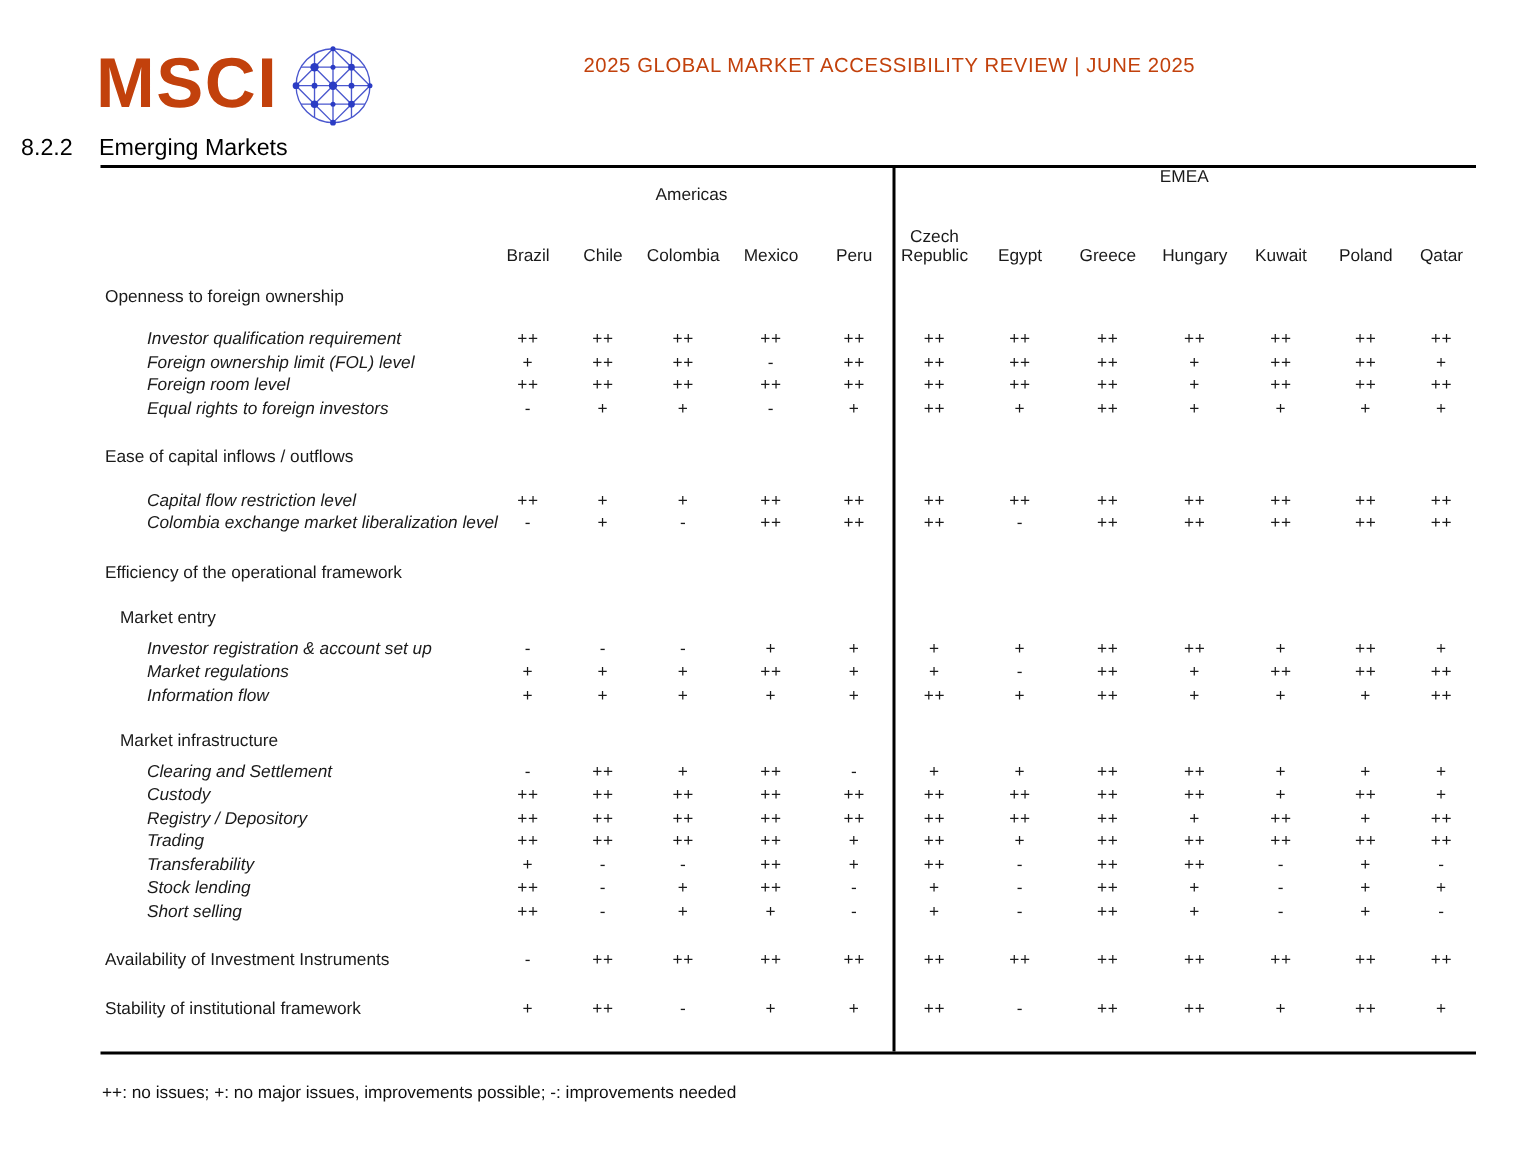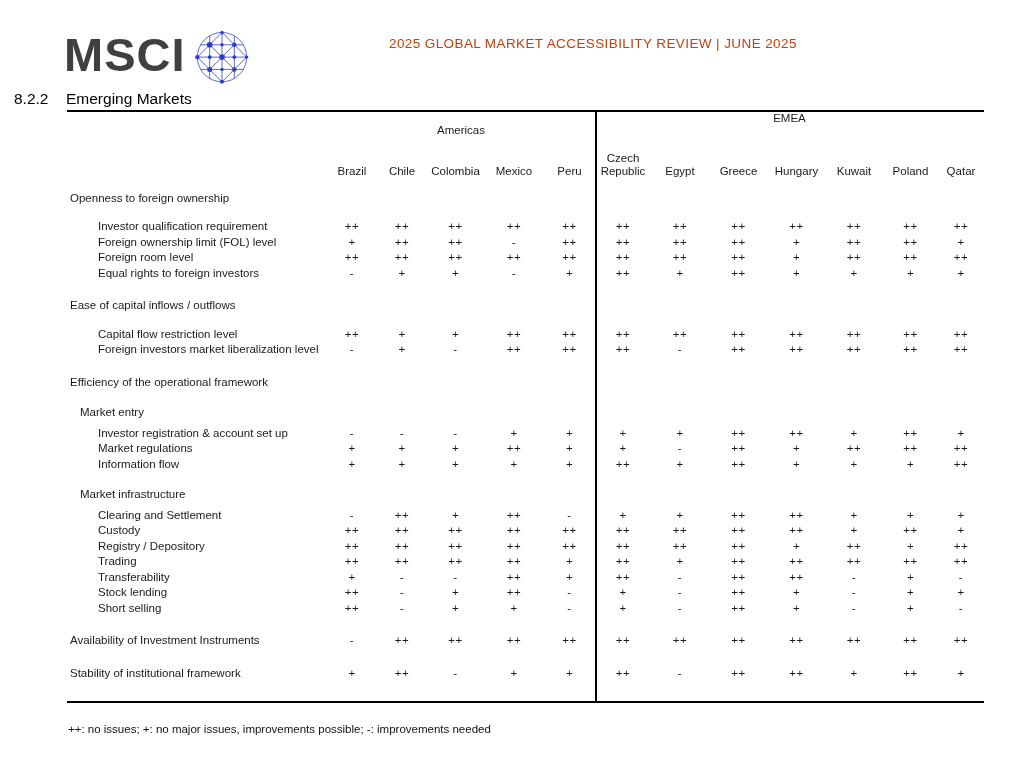--- a/index.html
+++ b/index.html
@@ -4,21 +4,21 @@
 <style>
   * { margin:0; padding:0; box-sizing:border-box; }
   html,body { background:#ffffff; }
   body {
     width:1017px; height:770px; position:relative; overflow:hidden;
     font-family:"Liberation Sans", sans-serif; color:#1a1a1a;
   }
   .logo { position:absolute; left:64px; top:28px; display:flex; align-items:flex-start; }
   .logo-text {
     font-size:47px; font-weight:bold; letter-spacing:1px;
-    color:#404040; line-height:54px;
+    color:#c2410c; line-height:54px;
   }
   .globe { width:56px; height:56px; margin-left:8px; }
   .doc-title {
     position:absolute; left:389px; top:36px;
     font-size:13.5px; color:#c2410c; letter-spacing:0.4px; white-space:nowrap;
   }
   .sec-head { position:absolute; top:90px; font-size:15.5px; font-weight:normal; color:#000; white-space:nowrap; }
   .sec-num { left:14px; }
   .sec-title { left:66px; }
 
@@ -34,21 +34,21 @@
     grid-template-columns:260px 50px 50px 57px 60px 51px 56px 58px 59px 57px 58px 55px 46px;
   }
   .group-row { height:24px; align-items:center; font-size:11.5px; }
   .group-cell { text-align:center; }
   .country-row { height:37px; align-items:end; padding-bottom:7px; font-size:11.5px; }
   .country { text-align:center; line-height:13px;margin-top:16px; }
 
   .t-row { height:15.5px; align-items:center; font-size:11.5px; }
   .t-row .label { padding-left:3px; white-space:nowrap; }
   .t-row.type-sub .label { padding-left:13px; }
-  .t-row.type-item .label { padding-left:31px; }
+  .t-row.type-item .label { padding-left:31px;font-style:italic; }
   .t-row .val { text-align:center; letter-spacing:0.5px; }
   .t-row.type-section { margin-top:17px; margin-bottom:13px; }
   .t-row.type-sub { margin-top:15px; margin-bottom:5px; }
 
   .footnote { position:absolute; left:68px; top:723px; font-size:11.5px; color:#111; white-space:nowrap; }
 </style>
 </head>
 <body>
 
 <div class="page">
@@ -206,21 +206,21 @@
           <div class="val">++</div>
           <div class="val">++</div>
           <div class="val">++</div>
           <div class="val">++</div>
           <div class="val">++</div>
           <div class="val">++</div>
           <div class="val">++</div>
           <div class="val">++</div>
         </div>
         <div class="t-row type-item">
-          <div class="label">Foreign investors market liberalization level</div>
+          <div class="label">Colombia exchange market liberalization level</div>
           <div class="val">-</div>
           <div class="val">+</div>
           <div class="val">-</div>
           <div class="val">++</div>
           <div class="val">++</div>
           <div class="val">++</div>
           <div class="val">-</div>
           <div class="val">++</div>
           <div class="val">++</div>
           <div class="val">++</div>

